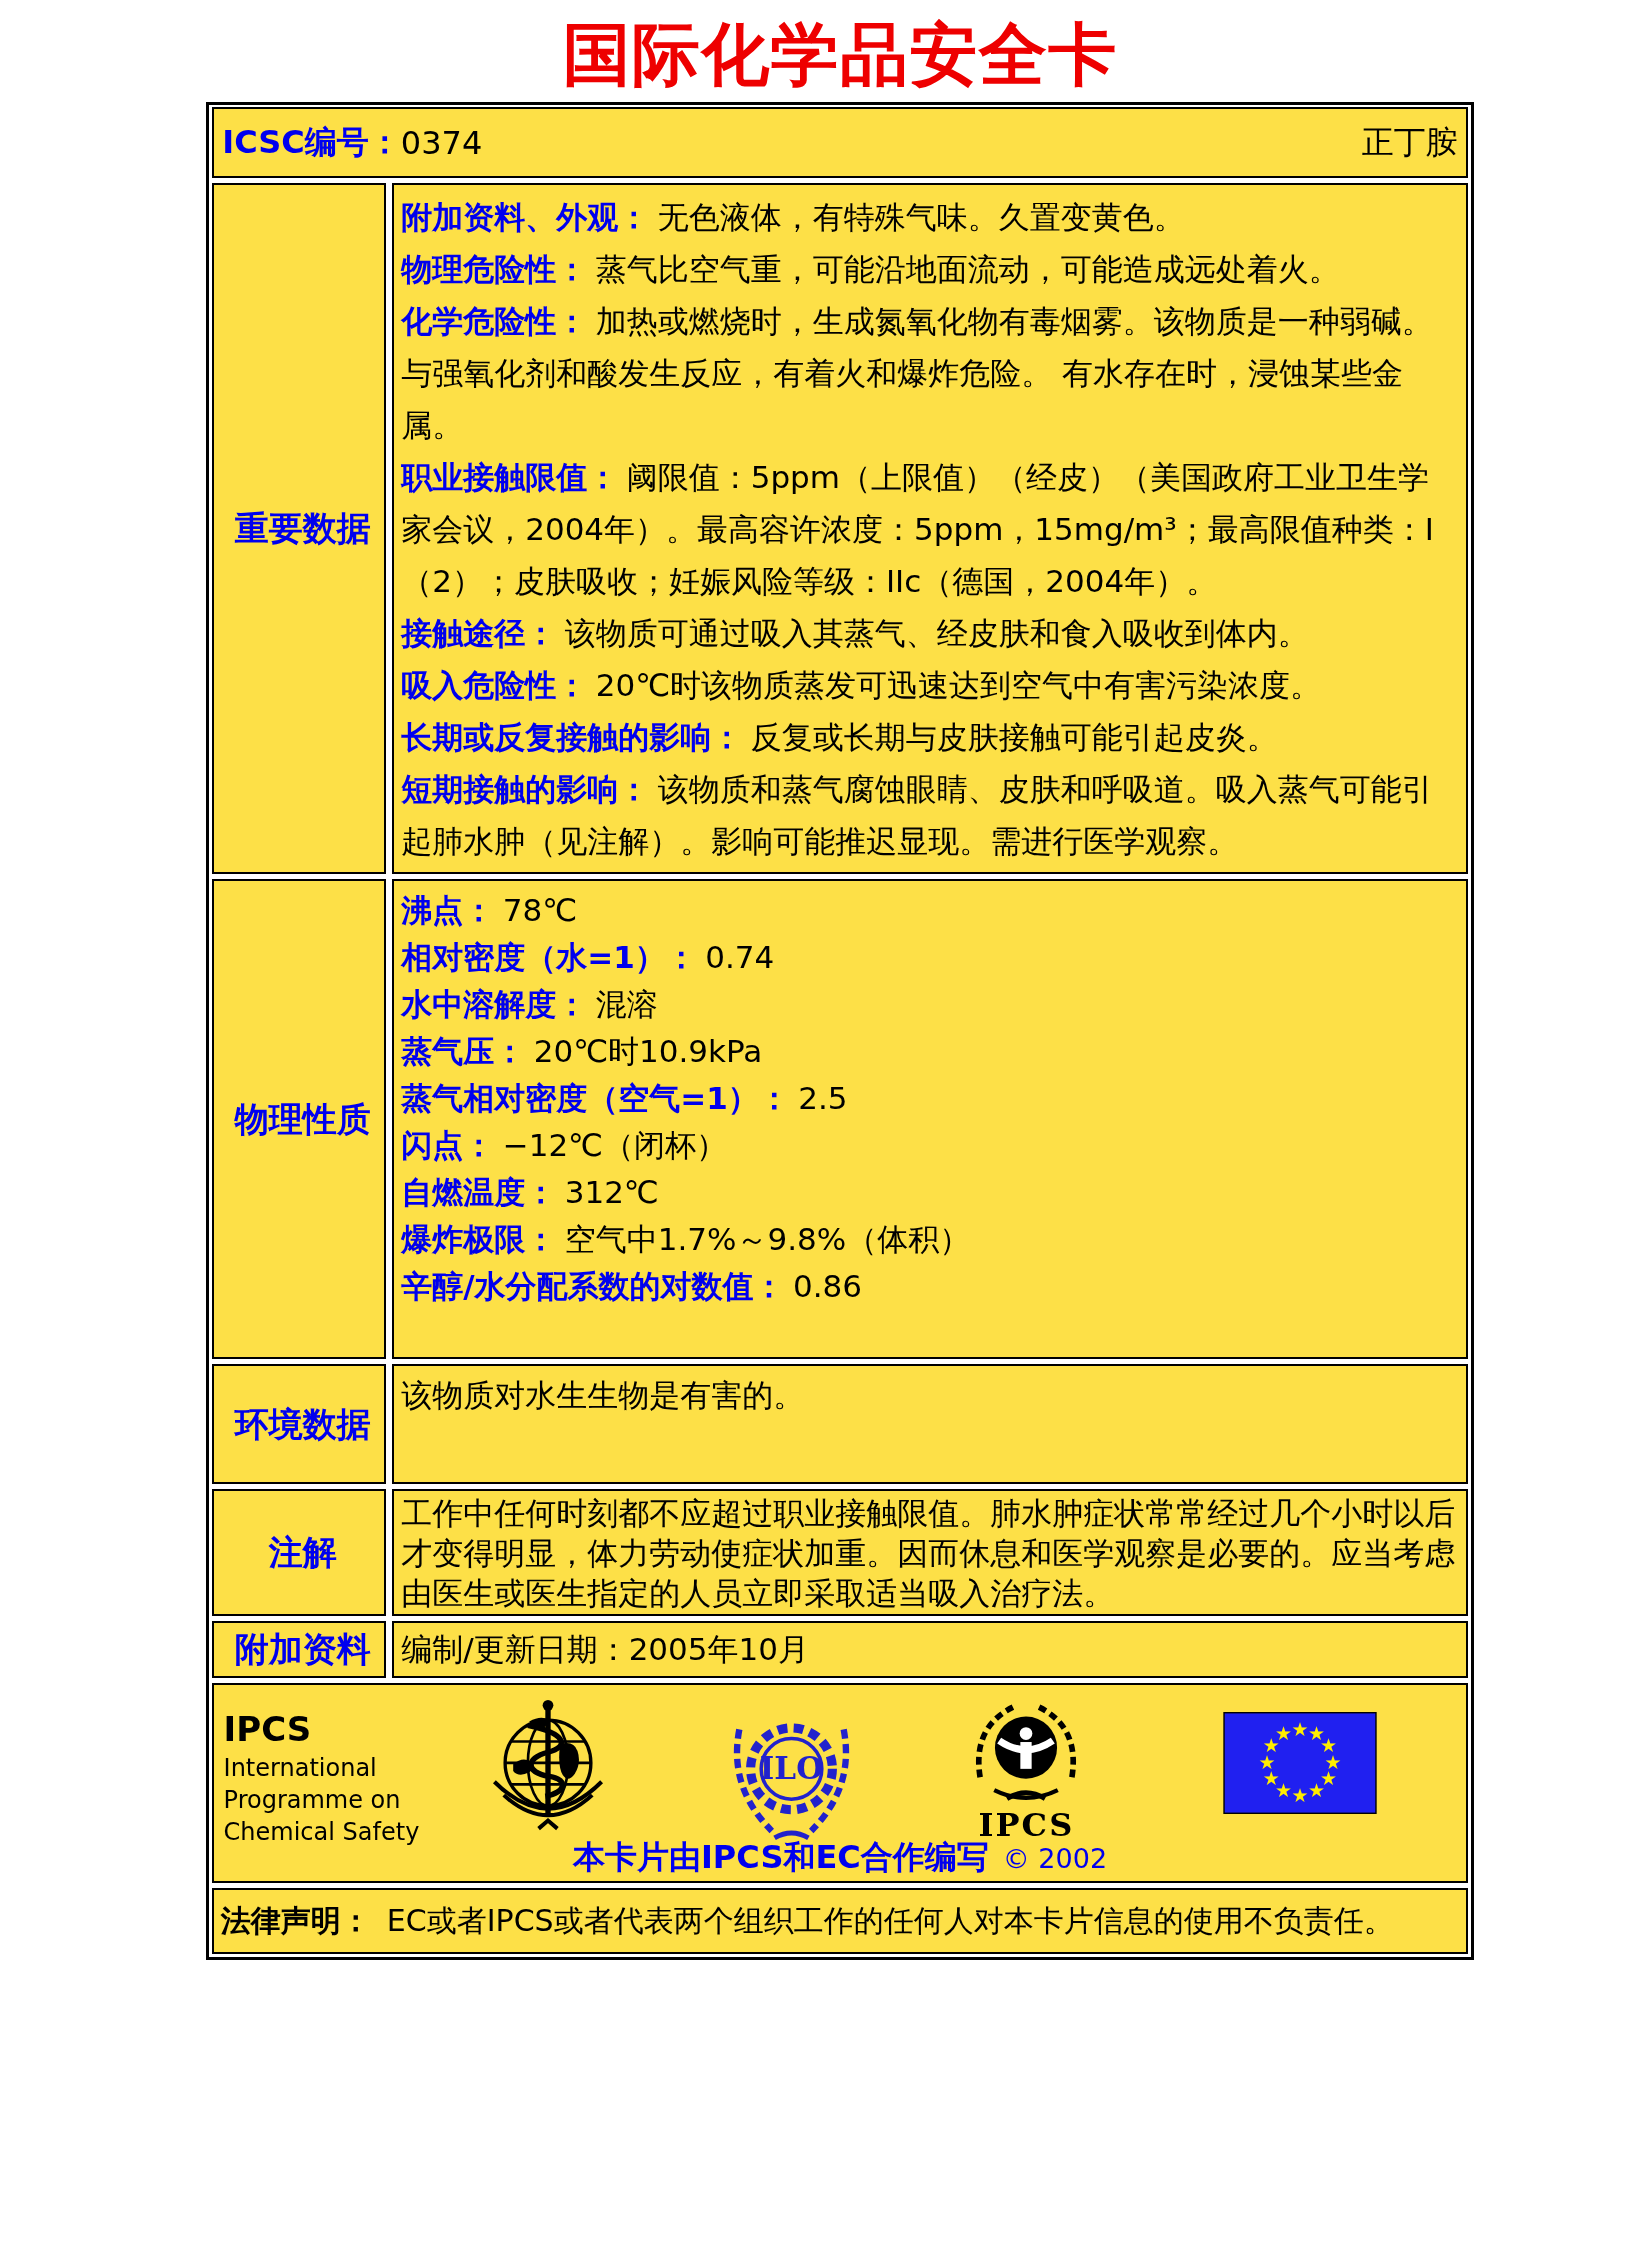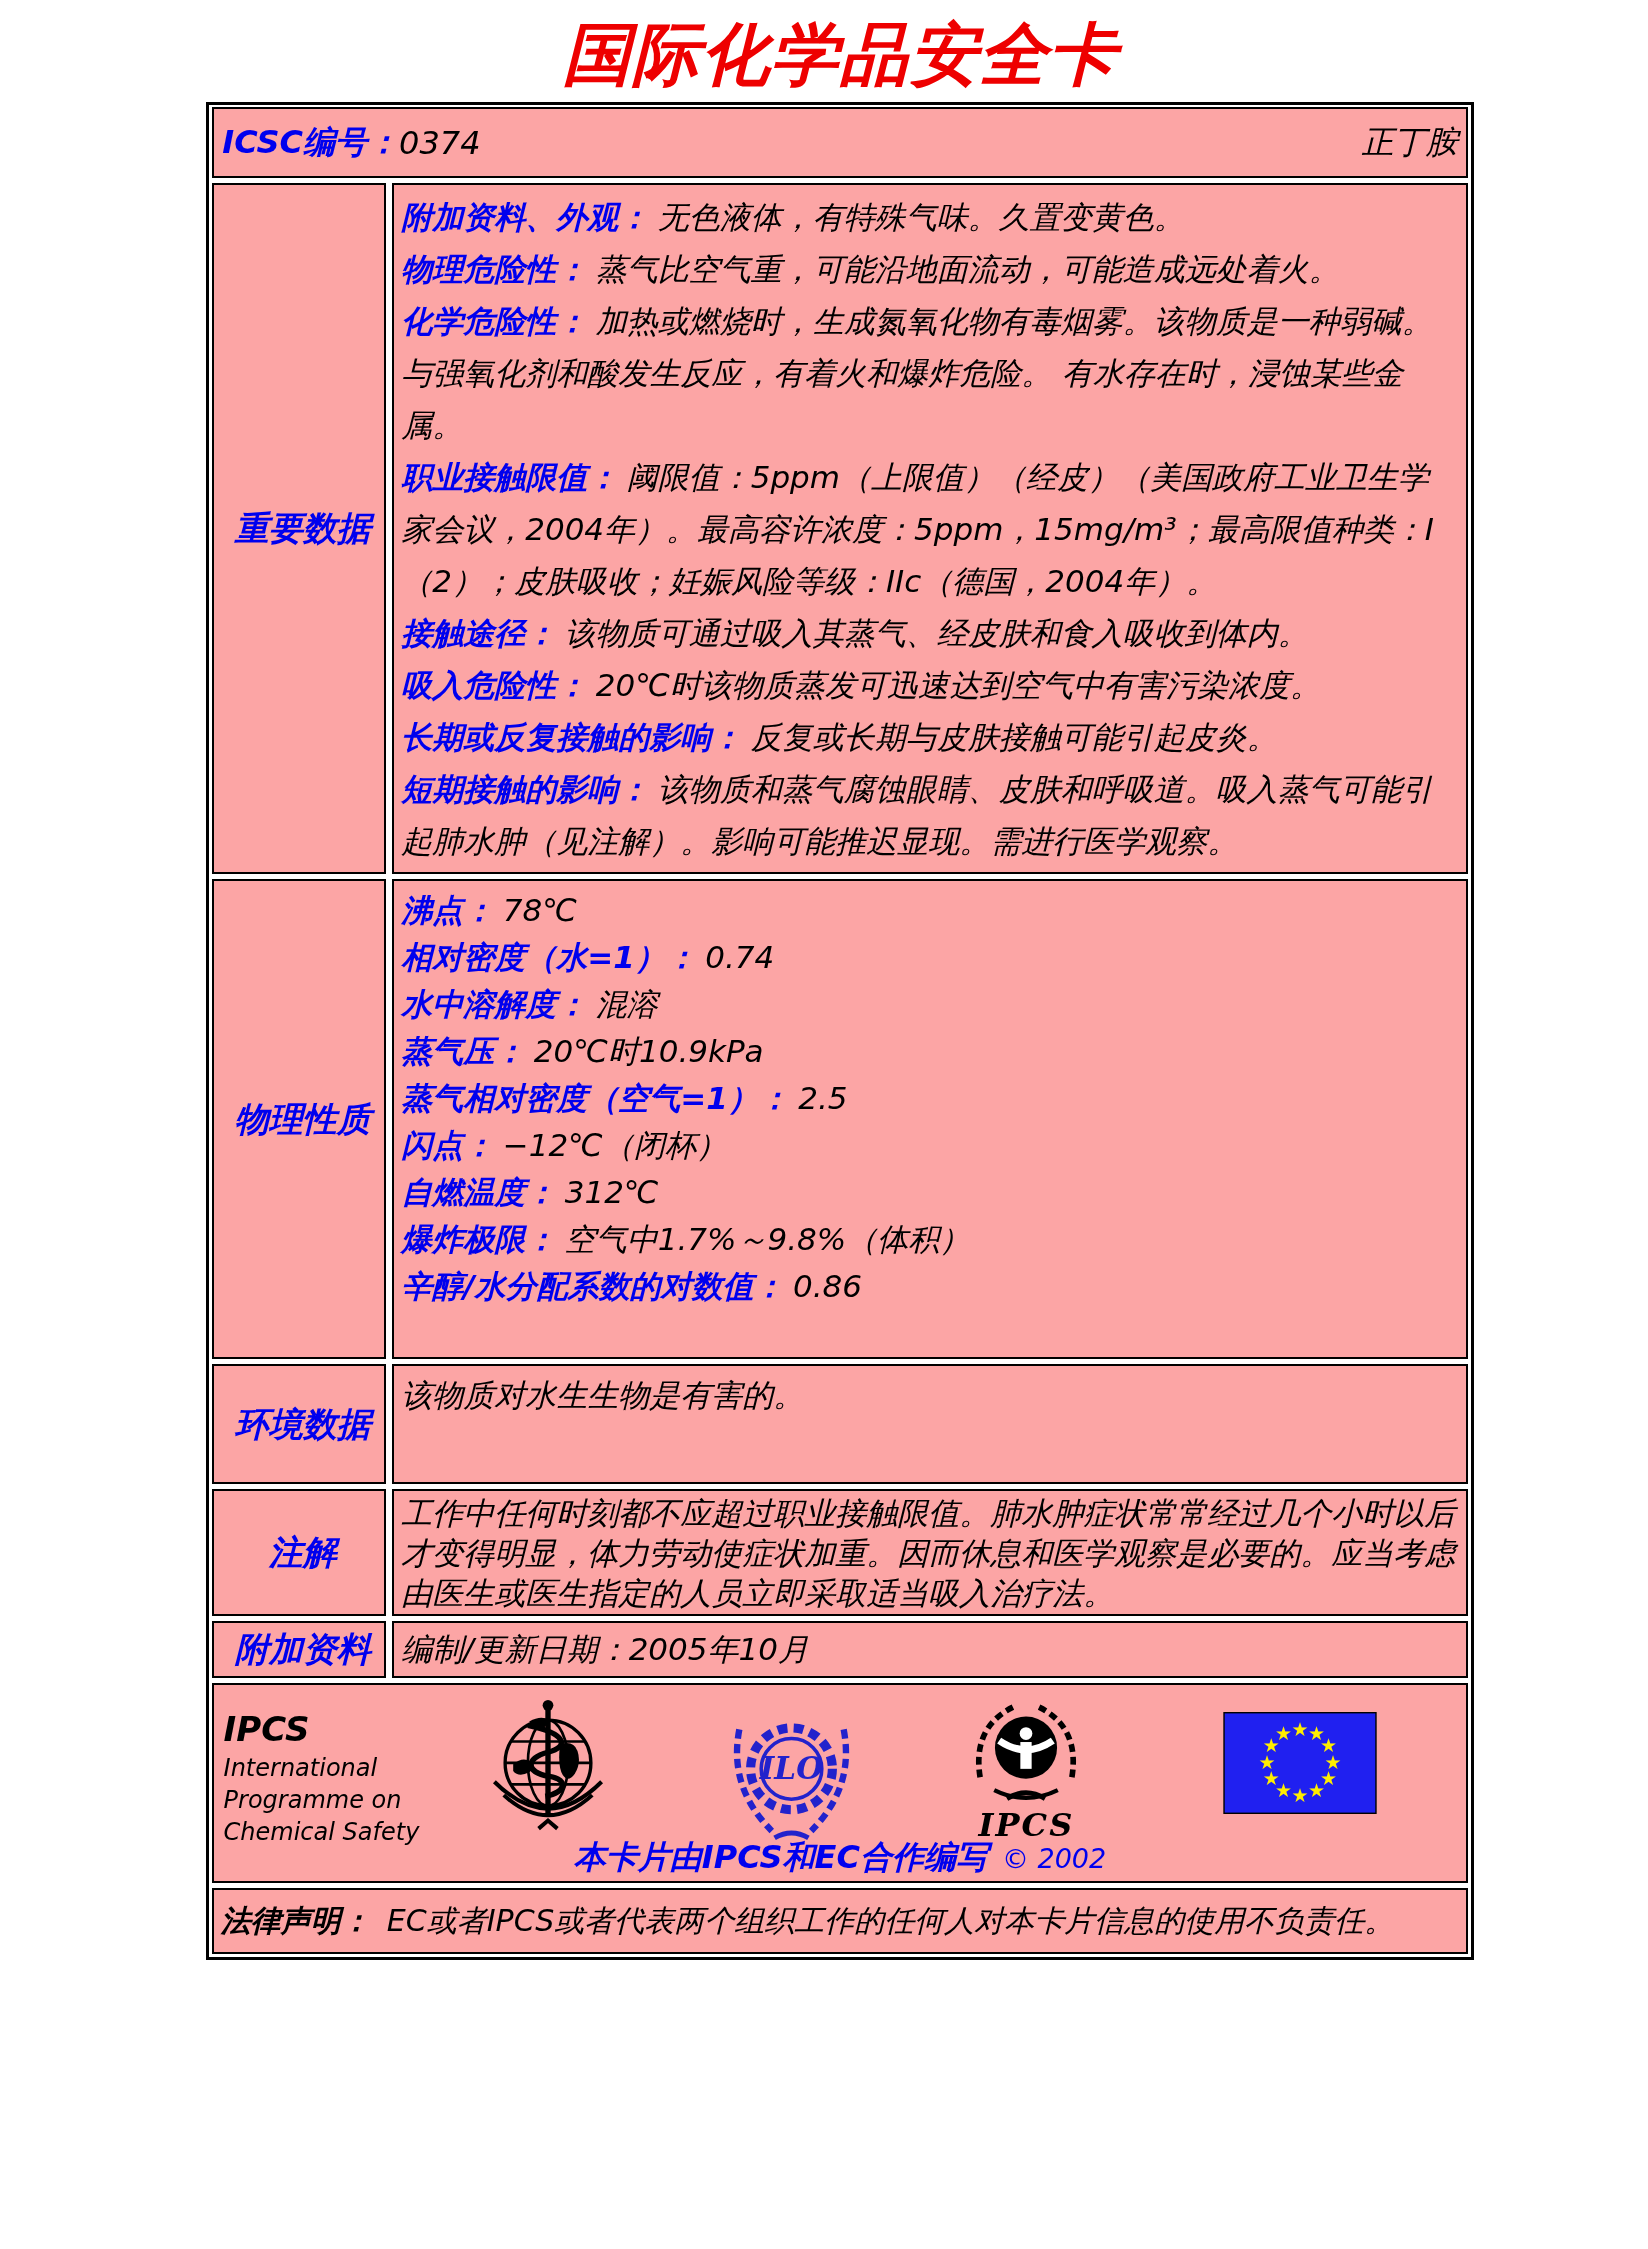--- a/index.html
+++ b/index.html
@@ -1,23 +1,23 @@
 <!DOCTYPE html>
 <html style="font-size:11.3px"><head>
 <meta charset="utf-8">
 <style>
   html,body{margin:0;padding:0;background:#fff;}
   .page{position:relative;width:1649px;height:2094px;background:#fff;overflow:hidden;
-        font-family:"DejaVu Sans","Liberation Sans",sans-serif;color:#000;font-style:italic;}
+        font-family:"DejaVu Sans","Liberation Sans",sans-serif;color:#000;}
   .wrap{position:absolute;left:206px;top:0;width:1268px;}
   .title{margin:15.5px 0 0;text-align:center;font-size:68px;font-weight:bold;color:#ee0000;
          font-family:"DejaVu Serif","Liberation Serif",serif;letter-spacing:1.4px;line-height:76px;}
   .card{margin-top:10px;border:3.5px solid #000;padding:2.8px;display:flex;flex-direction:column;gap:5px;background:#fff;}
   .trow{display:flex;gap:6.4px;}
-  .cell{border:2.1px solid #000;box-sizing:border-box;background:#fca5a5;}
+  .cell{border:2.1px solid #000;box-sizing:border-box;background:#fde047;}
   .lbl{flex:0 0 174px;display:flex;align-items:center;justify-content:center;text-align:center;
        color:#0000ee;font-weight:bold;font-size:34px;line-height:41px;padding-left:8px;}
   .cnt{flex:1;padding:5.6px 7px;font-size:31px;}
   .hdr{flex:1;display:flex;align-items:center;justify-content:space-between;min-height:71px;padding:0 8.5px;font-size:32px;}
   .hleft{display:flex;align-items:center;}
   .blue{color:#0000ee;font-weight:bold;}
   .lh73{line-height:52px;} .lh66{line-height:47px;} .lh56{line-height:40px;}
   .mh-imp{min-height:689px;} .mh-phys{min-height:480px;} .mh-env{min-height:120px;}
   .mh-notes{min-height:119px;padding-top:1.4px;padding-bottom:1.4px;}
   .mh-add{min-height:45px;display:flex;align-items:center;}

